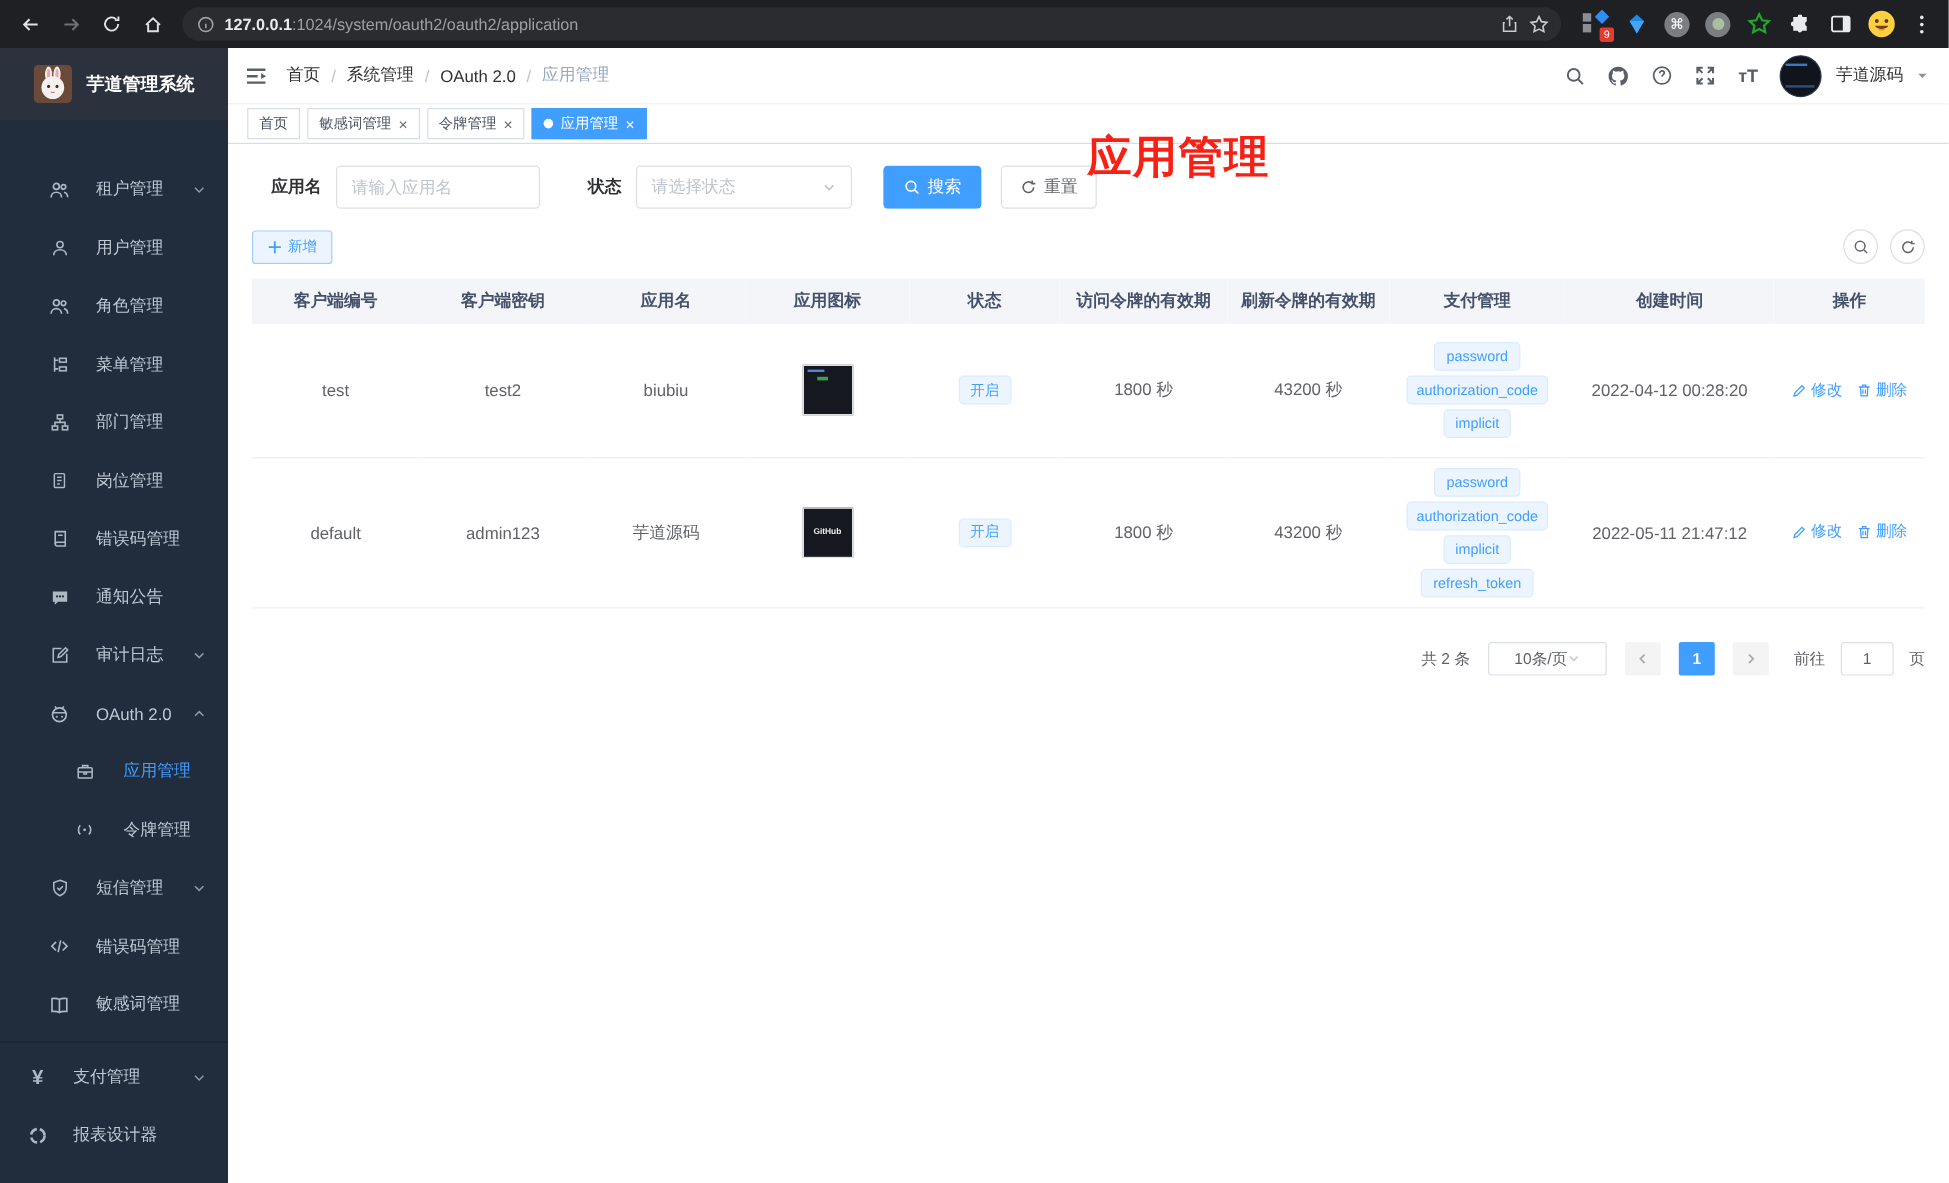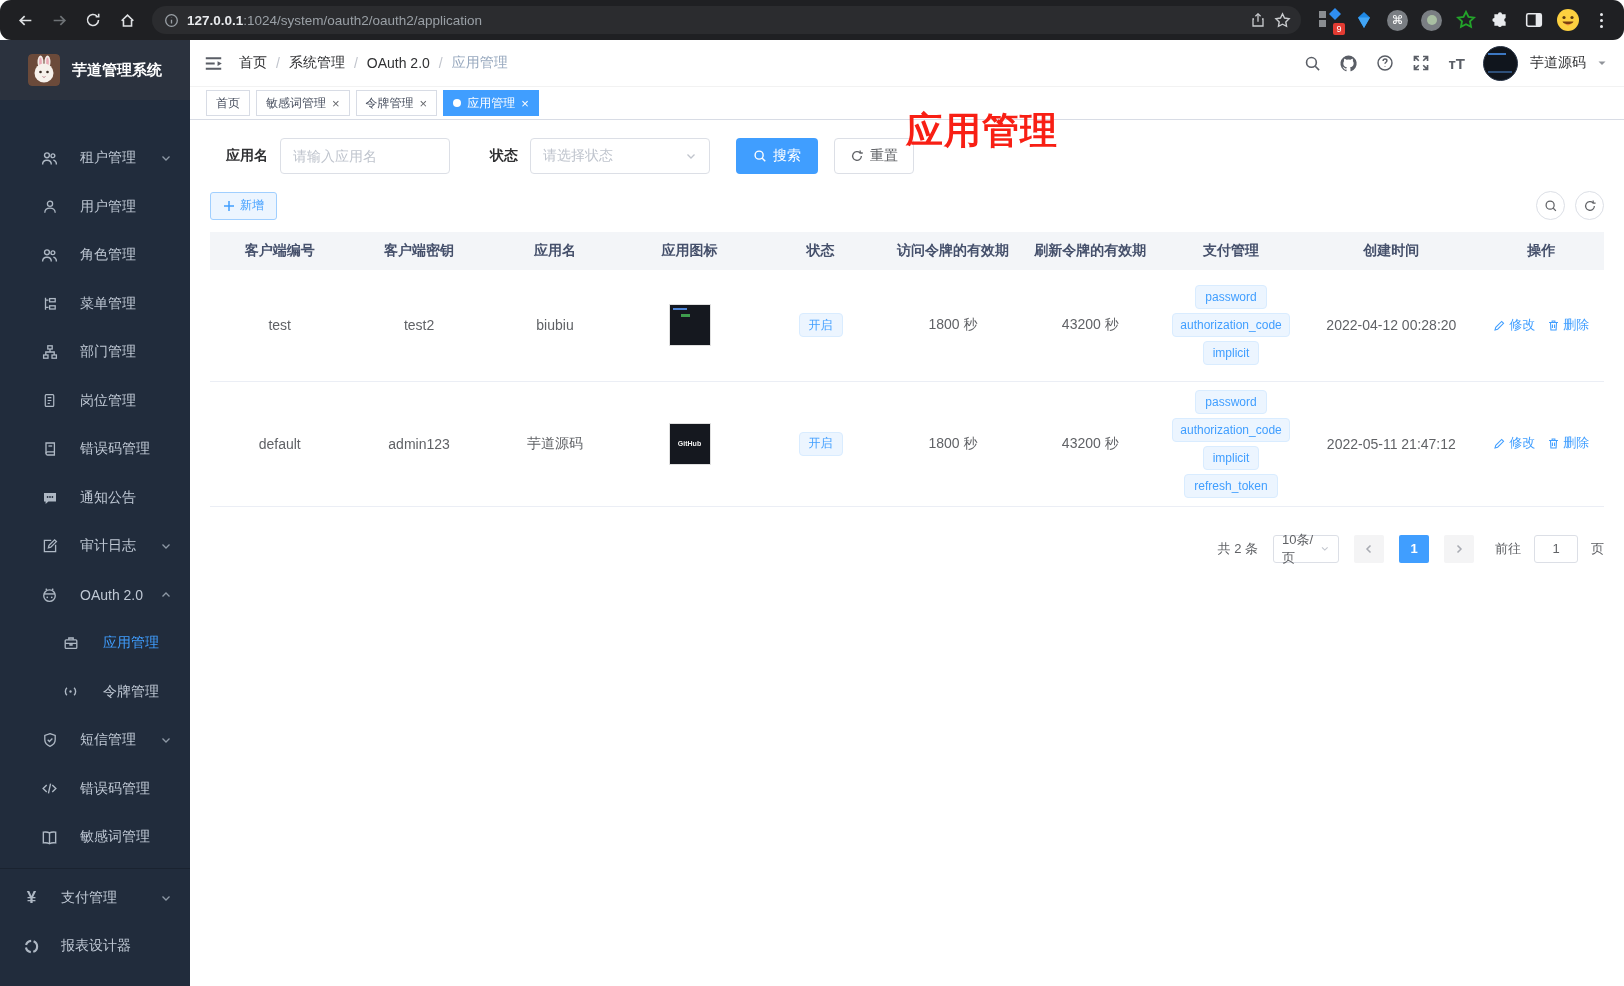--- a/index.html
+++ b/index.html
@@ -1,19 +1,19 @@
 <!DOCTYPE html>
 <html><head>
 <meta charset="utf-8">
 <style>
   * { margin:0; padding:0; box-sizing:border-box; }
   html,body { width:1624px; height:986px; overflow:hidden; font-family:"Liberation Sans", sans-serif; background:#fff; }
 
   
-  .chrome { height:40px; background:#1f2023; display:flex; align-items:center; padding:0 10px; gap:4px;border-radius:11px; }
+  .chrome { height:40px; background:#1f2023; display:flex; align-items:center; padding:0 10px; gap:4px; }
   .chrome .navbtn { width:30px; height:30px; border-radius:50%; display:flex; align-items:center; justify-content:center; color:#dfe1e4; flex:none; }
   .chrome .navbtn.dim { color:#6e7276; }
   .omnibox { flex:1; height:28px; background:#2b2c2f; border-radius:14px; margin:0 8px 0 6px; display:flex; align-items:center; padding:0 10px 0 12px; gap:8px; color:#9aa0a6; max-width:1190px; }
   .omnibox .url { font-size:13.5px; flex:1; white-space:nowrap; overflow:hidden; }
   .omnibox .url b { color:#e8eaed; font-weight:bold; }
   .omnibox .url span { color:#9aa0a6; }
   .extrow { display:flex; align-items:center; gap:9px; margin-left:4px; }
   .ext { width:25px; height:25px; display:flex; align-items:center; justify-content:center; position:relative; flex:none; }
   .circ22 { width:21px; height:21px; border-radius:50%; background:#7a7e83; display:flex; align-items:center; justify-content:center; color:#fff; font-size:12px; }
   .dotin { width:10px; height:10px; border-radius:50%; background:#a9bfa2; }
@@ -87,21 +87,21 @@
   .el-tag { display:inline-flex; align-items:center; justify-content:center; height:24px; padding:0 9px; background:#ecf5ff; border:1px solid #d9ecff; border-radius:4px; color:#409eff; font-size:12px; max-width:118px; overflow:hidden; white-space:nowrap; }
   .grants { display:flex; flex-direction:column; align-items:center; gap:4px; }
   .app-icon { width:42px; height:42px; margin:0 auto; border:1px solid #e0e0e0; background:#15181f; position:relative; overflow:hidden; }
   .app-icon.shot:before { content:""; position:absolute; left:3px; top:3px; width:14px; height:2px; background:#4f86d8; }
   .app-icon.shot:after { content:""; position:absolute; left:11px; top:9px; width:9px; height:3px; background:#3f9d4e; box-shadow:14px 10px 0 #3d5a86, -6px 16px 0 #42485a, 2px 22px 0 #42485a, 14px 16px 0 #2c3experimental4a; }
   .app-icon .ghtxt { position:absolute; left:0; right:0; top:16px; color:#f0f0f0; font-size:7px; text-align:center; font-weight:bold; }
   .actions { display:inline-flex; gap:12px; white-space:nowrap; }
   .alink { color:#409eff; font-size:13px; display:inline-flex; align-items:center; gap:3px; cursor:pointer; }
 
   .pagination { display:flex; align-items:center; justify-content:flex-end; margin-top:28px; gap:9px; font-size:13px; color:#606266; }
-  .psize { width:66px; height:28px; border:1px solid #dcdfe6; border-radius:3px; display:flex; align-items:center; justify-content:flex-end; padding:0 8px; color:#606266; margin-left:6px; }
+  .psize { width:99px; height:28px; border:1px solid #dcdfe6; border-radius:3px; display:flex; align-items:center; justify-content:center; padding:0 8px; color:#606266; margin-left:6px; }
   .pbtn { width:30px; height:28px; background:#f4f4f5; border-radius:2px; display:flex; align-items:center; justify-content:center; color:#a8abb2; cursor:pointer; margin-left:6px; }
   .pnum { width:30px; height:28px; background:#409eff; border-radius:2px; color:#fff; display:flex; align-items:center; justify-content:center; font-weight:bold; cursor:pointer; margin-left:6px; }
   .goto-in { width:44px; height:28px; border:1px solid #dcdfe6; border-radius:3px; text-align:center; font-size:13px; color:#606266; margin:0 4px; font-family:"Liberation Sans",sans-serif; }
   .goto-lab { margin-left:12px; }
 
   .annotation { position:absolute; left:716px; top:66px; font-size:37px; font-weight:600; letter-spacing:1px; z-index:40; pointer-events:none; }
 
   svg { display:block; }
 </style>
 </head>

